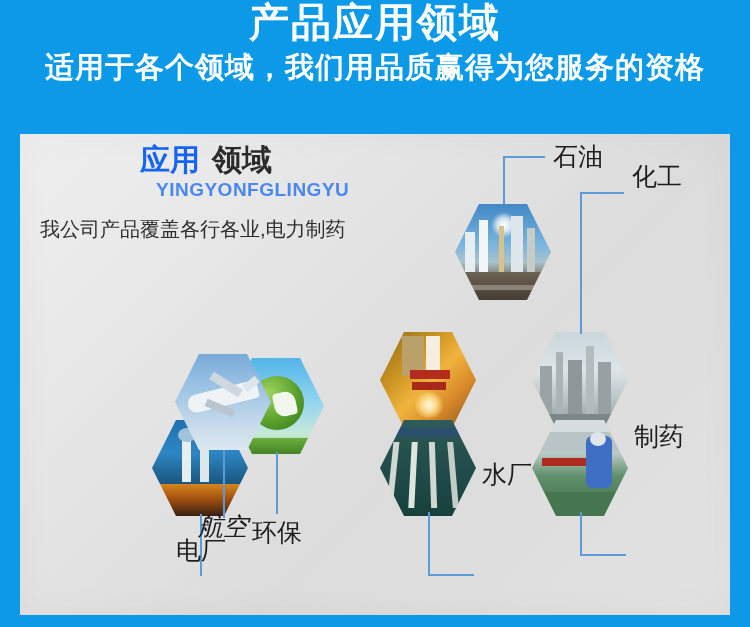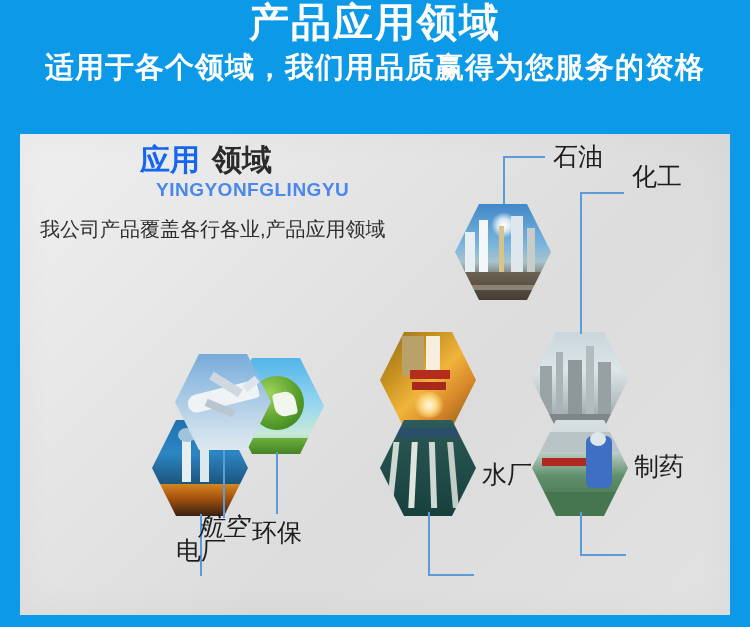--- a/index.html
+++ b/index.html
@@ -87,21 +87,21 @@
   </div>
 
   <div class="stage">
 
     <div class="intro">
       <div class="intro-heading">
         <span class="accent">应用</span><span class="plain">领域</span>
       </div>
       <div class="intro-pinyin">YINGYONFGLINGYU</div>
       <div class="intro-body">
-        <div>我公司产品覆盖各行各业,产品应用领域</div>
+        <div>我公司产品覆盖各行各业,电力制药</div>
       </div>
     </div>
 
     <div class="hex" style="left:435px;top:68px;width:96px;height:100px;
                 background:linear-gradient(#3f86c6 0%,#79b4dd 42%,#a9c4cc 60%,#6c6256 78%,#4c4338 100%);">
       <div class="sun" style="left:36px;top:10px;width:26px;height:26px;
                   background:radial-gradient(circle,#ffffff 0%,rgba(255,255,255,.75) 35%,rgba(255,255,255,0) 70%);"></div>
       <div style="position:absolute;left:10px;top:30px;width:10px;height:42px;background:#e7eef2;"></div>
       <div style="position:absolute;left:24px;top:18px;width:9px;height:54px;background:#f2f6f8;"></div>
       <div style="position:absolute;left:44px;top:24px;width:5px;height:48px;background:#d8c48a;"></div>
@@ -195,21 +195,21 @@
     <div class="conn v" style="left:256px;top:318px;height:62px;"></div>
 
     <div class="conn v" style="left:180px;top:380px;height:62px;"></div>
 
     <div class="conn v" style="left:203px;top:316px;height:68px;"></div>
 
     <div class="hex-label" style="left:533px;top:8px;">石油</div>
 
     <div class="hex-label" style="left:612px;top:28px;">化工</div>
 
-    <div class="hex-label" style="left:614px;top:318px;">制药</div>
+    <div class="hex-label" style="left:614px;top:288px;">制药</div>
 
     <div class="hex-label" style="left:462px;top:326px;">水厂</div>
 
     <div class="hex-label" style="left:232px;top:384px;">环保</div>
 
     <div class="hex-label" style="left:156px;top:402px;text-align:right;">电厂</div>
 
     <div class="hex-label" style="left:178px;top:378px;font-style:italic;">航空</div>
 
   </div>

